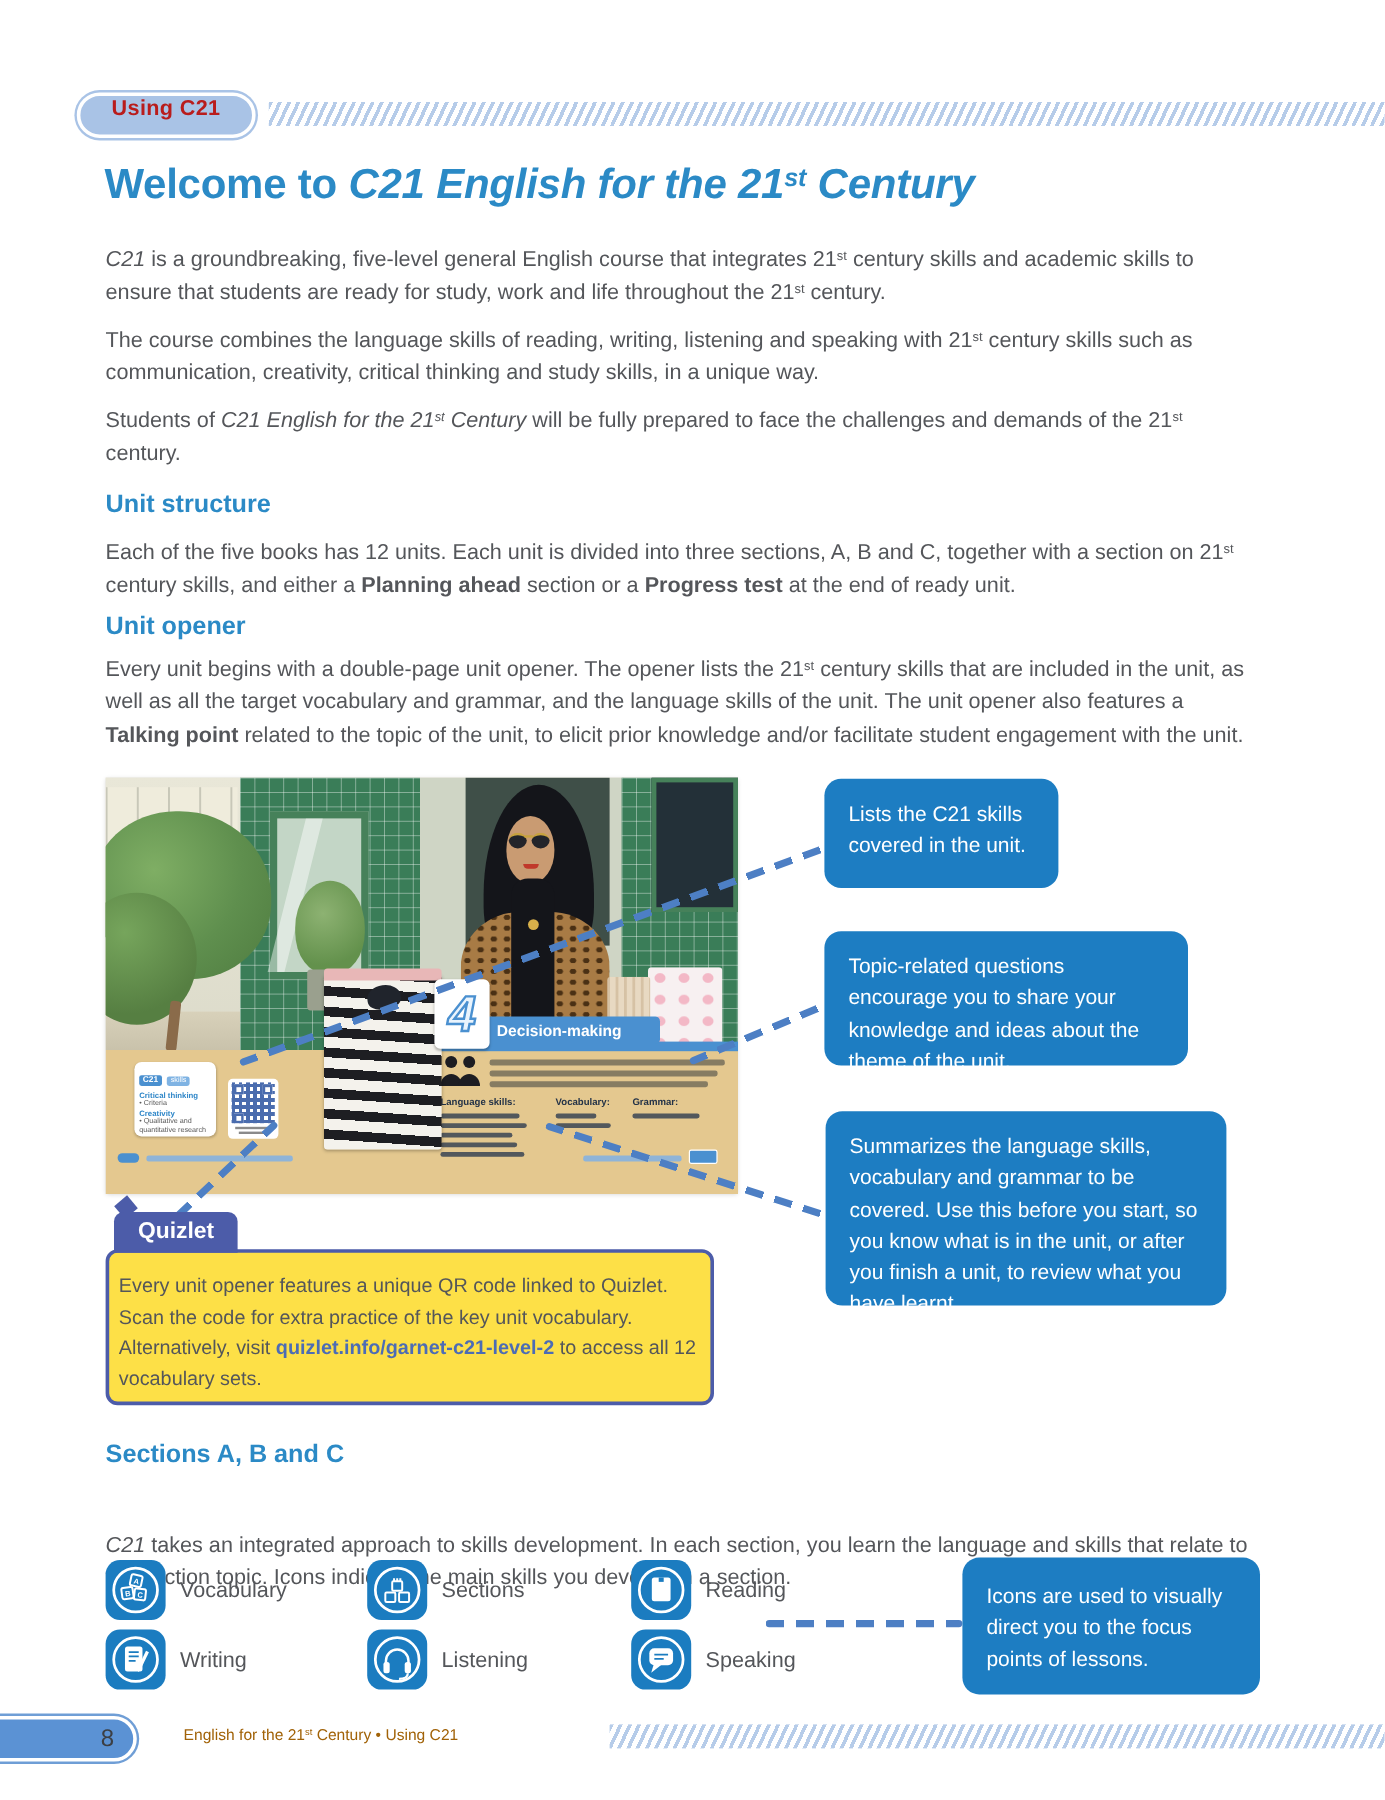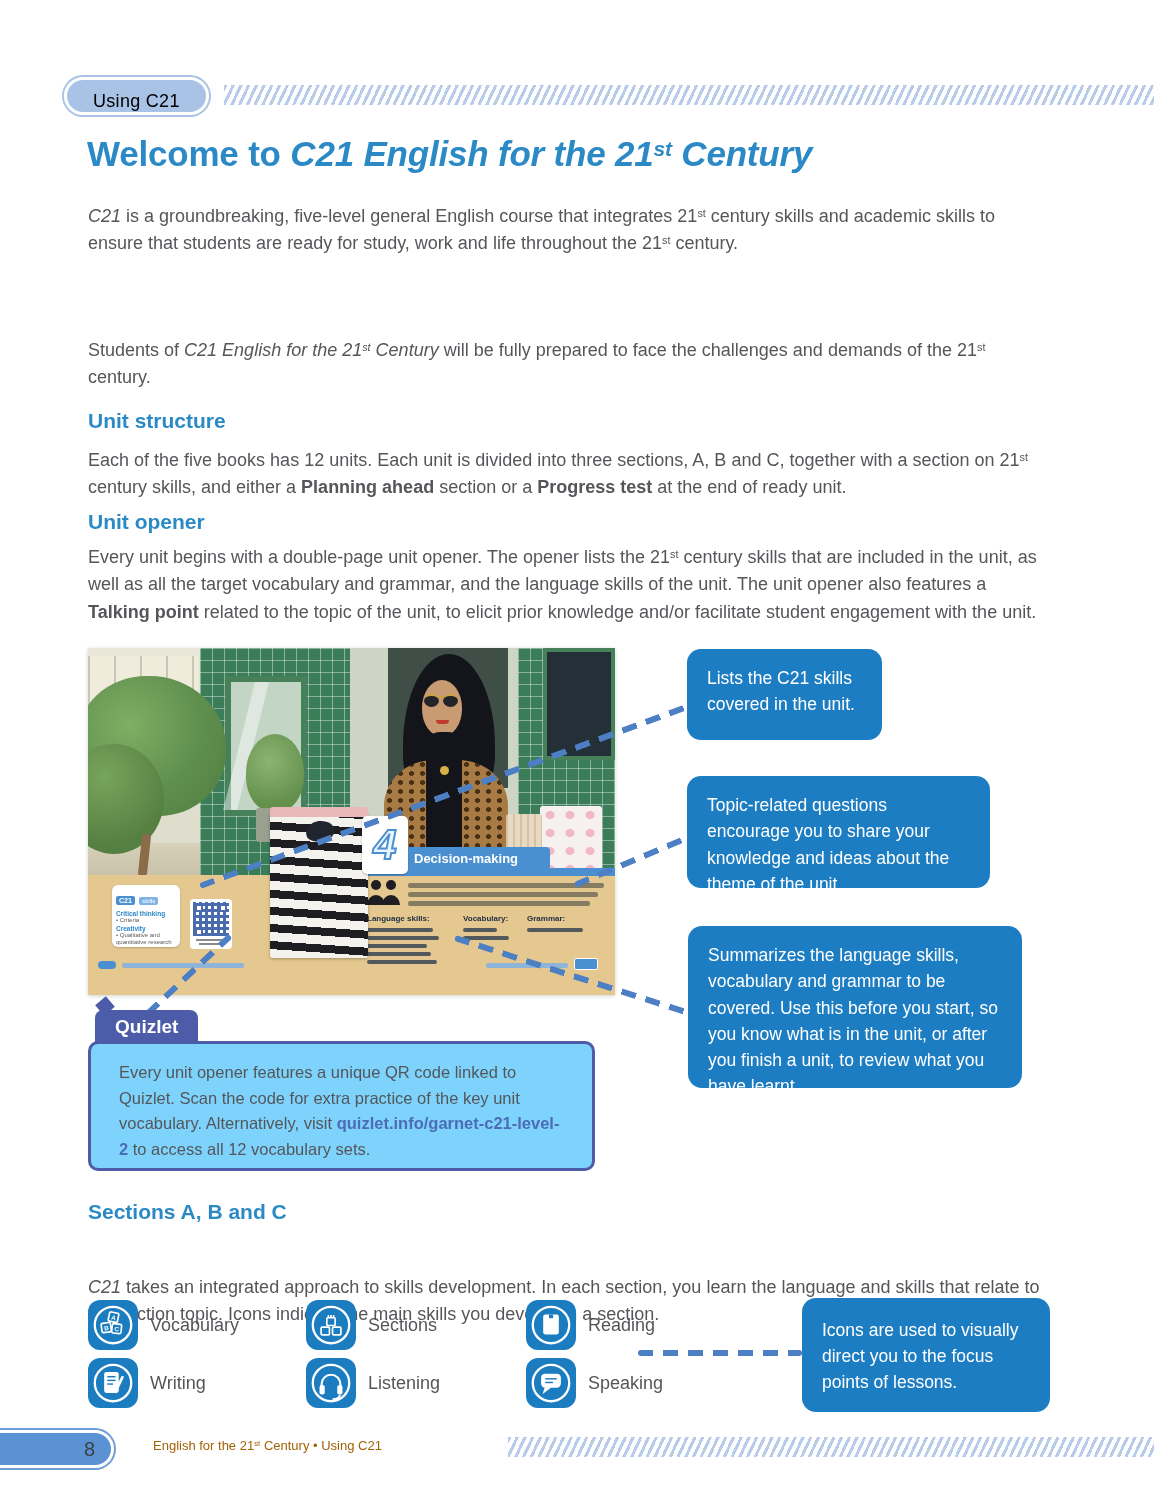--- a/index.html
+++ b/index.html
@@ -6,22 +6,22 @@
   html,body { background:#fff; }
   .page {
     position:relative; width:1154px; height:1500px; background:#fff;
     font-family:"Liberation Sans", sans-serif; color:#54565a; overflow:hidden;
   }
 
   
   .badge-pill {
     position:absolute; left:64px; top:77px; height:38px; padding:0 26px;
     background:#a9c3e6; border:3px solid #fff; box-shadow:0 0 0 2px #a9c3e6;
-    border-radius:20px; display:flex; align-items:flex-end;
-    color:#000000; font-weight:normal; font-size:18px; letter-spacing:.3px;
+    border-radius:20px; display:flex; align-items:flex-start;
+    color:#b91c1c; font-weight:bold; font-size:18px; letter-spacing:.3px;
   }
   .hatch {
     position:absolute; height:20px;
     background:repeating-linear-gradient(115deg,#b6cce9 0 3px,#ffffff 3px 7px);
   }
   .footer-pill {
     position:absolute; left:-18px; top:1430px; width:132px; height:38px;
     background:#5b92d4; border:3px solid #fff; box-shadow:0 0 0 2px #6f9ed6;
     border-radius:0 20px 20px 0; display:flex; align-items:center; justify-content:flex-end;
     padding-right:16px; color:#3c3f44; font-size:20px;
@@ -54,21 +54,21 @@
   
   .quizlet-tab {
     position:absolute; left:95px; top:1010px; height:34px; padding:0 20px; z-index:6;
     background:#4c5ca9; border-radius:8px 8px 0 0; display:flex; align-items:center;
     color:#fff; font-weight:bold; font-size:19px;
   }
   .quizlet-tail { position:absolute; left:98px; top:999px; width:14px; height:14px; background:#4c5ca9;
     transform:rotate(50deg); z-index:5; }
   .quizlet-box {
     position:absolute; left:88px; top:1041px; width:507px; height:130px; z-index:5;
-    background:#7dd3fc; border:3px solid #4c5ca9; border-radius:10px; padding:16px 28px;
+    background:#fde047; border:3px solid #4c5ca9; border-radius:10px; padding:16px 8px;
     font-size:16.5px; line-height:1.55; color:#54565a;
   }
 
   
   .skill-tile {
     position:absolute; width:50px; height:50px; border-radius:12px; background:#1b7cc0;
     display:flex; align-items:center; justify-content:center;
   }
   .skill-label { position:absolute; font-size:18px; color:#54565a; }
 
@@ -105,20 +105,21 @@
 
 <div class="page">
 
   <div class="badge-pill">
     <span>Using C21</span>
   </div>
   <div class="hatch" style="left:224px; top:85px; width:930px;"></div>
 
   <h1 class="page-title"><span>Welcome to </span><span class="seg-i">C21 English for the 21</span><span class="seg-i seg-sup">st</span><span class="seg-i"> Century</span></h1>
   <p class="body-p" style="top:203px;"><span class="seg-i">C21</span><span> is a groundbreaking, five-level general English course that integrates 21</span><span class="seg-sup">st</span><span> century skills and academic skills to ensure that students are ready for study, work and life throughout the 21</span><span class="seg-sup">st</span><span> century.</span></p>
+  <p class="body-p" style="top:270px;"><span>The course combines the language skills of reading, writing, listening and speaking with 21</span><span class="seg-sup">st</span><span> century skills such as communication, creativity, critical thinking and study skills, in a unique way.</span></p>
   <p class="body-p" style="top:337px;"><span>Students of </span><span class="seg-i">C21 English for the 21</span><span class="seg-i seg-sup">st</span><span class="seg-i"> Century</span><span> will be fully prepared to face the challenges and demands of the 21</span><span class="seg-sup">st</span><span> century.</span></p>
 
   <h2 class="sec-h" style="top:409px;">Unit structure</h2>
   <p class="body-p" style="top:447px;"><span>Each of the five books has 12 units. Each unit is divided into three sections, A, B and C, together with a section on 21</span><span class="seg-sup">st</span><span> century skills, and either a </span><span class="seg-b">Planning ahead</span><span> section or a </span><span class="seg-b">Progress test</span><span> at the end of ready unit.</span></p>
 
   <h2 class="sec-h" style="top:510px;">Unit opener</h2>
   <p class="body-p" style="top:544px;"><span>Every unit begins with a double-page unit opener. The opener lists the 21</span><span class="seg-sup">st</span><span> century skills that are included in the unit, as well as all the target vocabulary and grammar, and the language skills of the unit. The unit opener also features a </span><span class="seg-b">Talking point</span><span> related to the topic of the unit, to elicit prior knowledge and/or facilitate student engagement with the unit.</span></p>
 
   <div class="figure">
 

